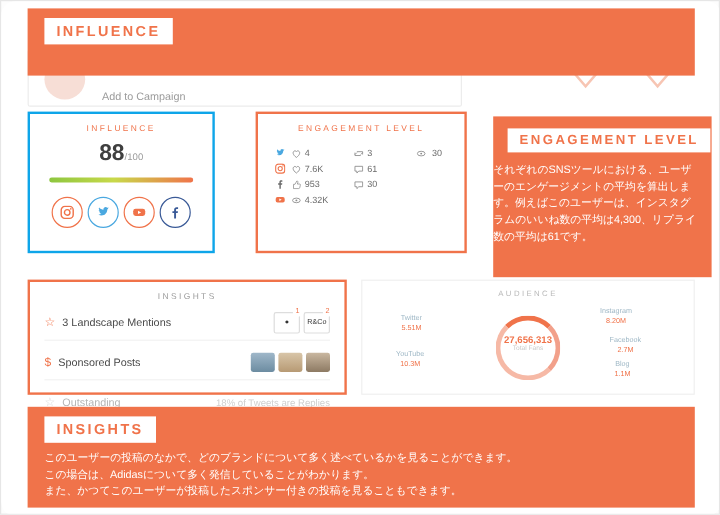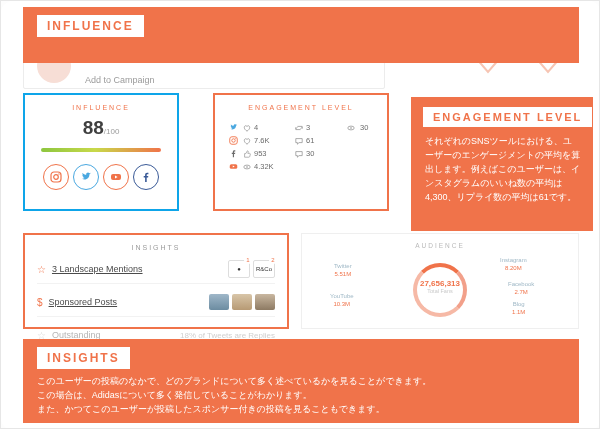--- a/index.html
+++ b/index.html
@@ -37,21 +37,21 @@
   }
   .banner .body{
     font-size:9px;
     line-height:1.55;
     padding:0 14px 10px 14px;
     color:#ffffff;
   }
   #banner-influence{left:22px;top:6px;width:556px;height:56px;}
   #banner-engagement{left:410px;top:96px;width:182px;height:134px;}
   #banner-engagement .title-box{margin:10px 0 8px 12px;font-size:11px;}
-  #banner-engagement .body{padding:0 12px 10px 14px;}
+  #banner-engagement .body{padding:0 12px 10px 0;}
   #banner-insights{left:22px;top:338px;width:556px;height:84px;}
 
   
   .app{
     position:absolute;left:0;top:0;width:600px;height:429px;
     background:#ffffff;
     border-radius:12px;
   }
   .top-card{
     position:absolute;left:22px;top:40px;width:360px;height:46px;
@@ -117,21 +117,21 @@
 
   
   #card-insights{left:22px;top:232px;width:266px;height:96px;border:2px solid #f0734a;}
   #card-insights .card-label{color:#9b9b9b;letter-spacing:2px;}
   .ins-row{
     display:flex;align-items:center;height:28px;margin:4px 12px 0 12px;
     border-bottom:1px solid #f2f2f2;font-size:9px;color:#4a4a4a;
   }
   .ins-row:last-child{border-bottom:none;}
   .ins-row .star{color:#f0734a;margin-right:6px;font-size:10px;}
-  .ins-row .txt{flex:1;text-decoration:underline;}
+  .ins-row .txt{flex:1;}
   .thumbs{display:flex;gap:3px;align-items:center;}
   .thumb{width:20px;height:16px;border-radius:2px;background:#cfcfcf;position:relative;}
   .thumb.badge::after{
     content:attr(data-badge);position:absolute;right:-3px;top:-5px;
     font-size:6px;color:#f0734a;background:#fff;border-radius:50%;
     width:8px;height:8px;line-height:8px;text-align:center;
   }
   .thumb.logo{background:#ffffff;border:1px solid #ddd;color:#333;font-size:6px;
     display:flex;align-items:center;justify-content:center;}
   .thumb.img1{background:linear-gradient(#9fb7c9,#6c8ca1);}

